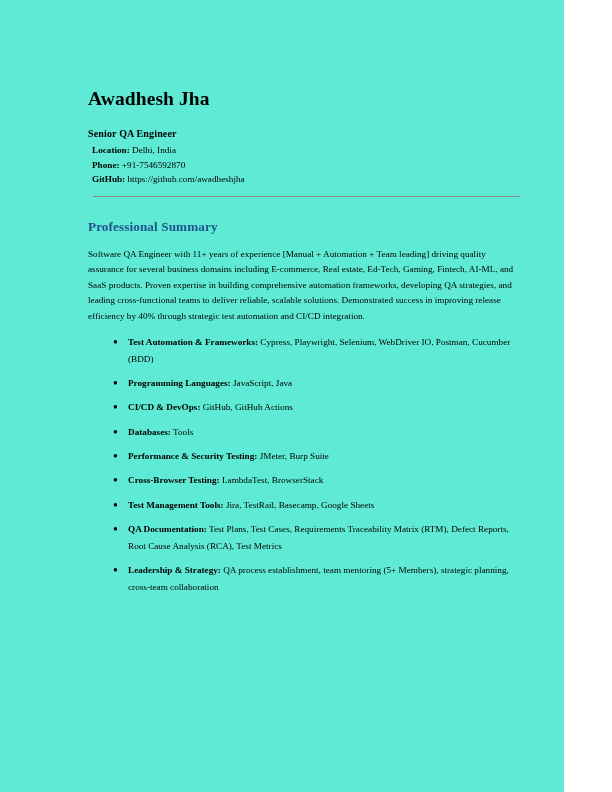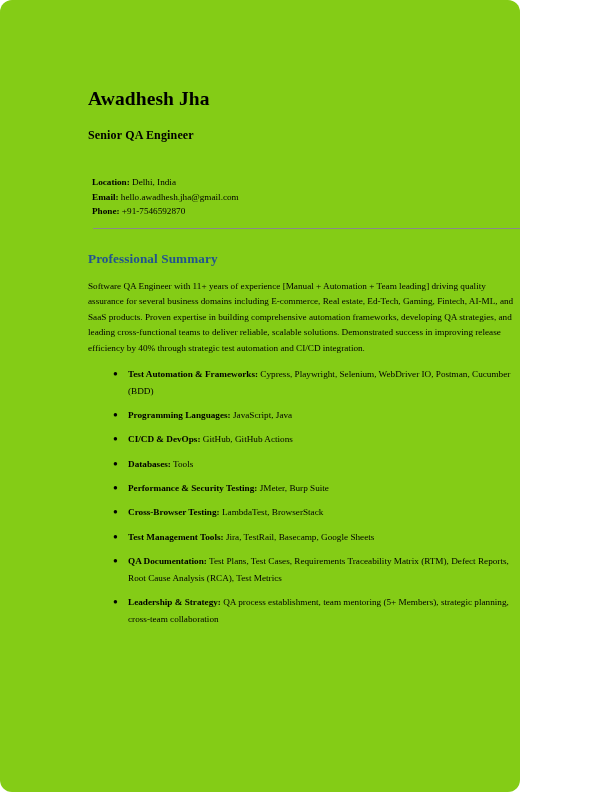--- a/index.html
+++ b/index.html
@@ -12,45 +12,44 @@
     height: 792px;
     font-family: "Liberation Serif", "DejaVu Serif", serif;
     color: #000000;
     position: relative;
     overflow: hidden;
   }
   .page {
     position: absolute;
     left: 0;
     top: 0;
-    width: 520px;
+    width: 564px;
     height: 792px;
-    background: #84cc16;
-    border-radius: 12px;
+    background: #5eead4;
   }
   .content {
     position: absolute;
     left: 88px;
     top: 88px;
     width: 432px;
   }
 
   
   .name {
     font-size: 19.5px;
     font-weight: bold;
     letter-spacing: 0.1px;
     line-height: 1.1;
     margin: 0 0 19px 0;
   }
   .job-title {
-    font-size: 12px;
+    font-size: 10px;
     font-weight: bold;
     letter-spacing: 0.15px;
-    margin: 0 0 32px 0;
+    margin: 0 0 4px 0;
   }
   .contact-block {
     margin: 0 0 0 4px;
   }
   .contact-line {
     font-size: 9.2px;
     line-height: 14.2px;
     white-space: nowrap;
   }
   .contact-line .lbl {
@@ -123,26 +122,26 @@
     <h1 class="name">Awadhesh Jha</h1>
 
     <div class="job-title">Senior QA Engineer</div>
 
     <div class="contact-block">
       <div class="contact-line">
         <span class="lbl">Location:</span>
         <span class="val">Delhi, India</span>
       </div>
       <div class="contact-line">
-        <span class="lbl">Email:</span>
-        <span class="val">hello.awadhesh.jha@gmail.com</span>
+        <span class="lbl">Phone:</span>
+        <span class="val">+91-7546592870</span>
       </div>
       <div class="contact-line">
-        <span class="lbl">Phone:</span>
-        <span class="val">+91-7546592870</span>
+        <span class="lbl">GitHub:</span>
+        <span class="val">https://github.com/awadheshjha</span>
       </div>
     </div>
 
     <div class="divider"></div>
 
     <h2 class="section-heading">Professional Summary</h2>
     <p class="summary">Software QA Engineer with 11+ years of experience [Manual + Automation + Team leading] driving quality assurance for several  business domains including E-commerce, Real estate, Ed-Tech, Gaming, Fintech, AI-ML, and SaaS products. Proven expertise in building comprehensive automation frameworks, developing QA strategies, and leading cross-functional teams to deliver reliable, scalable solutions. Demonstrated success in improving release efficiency by 40% through strategic test automation and CI/CD integration.</p>
 
 
     <ul class="bullets">

